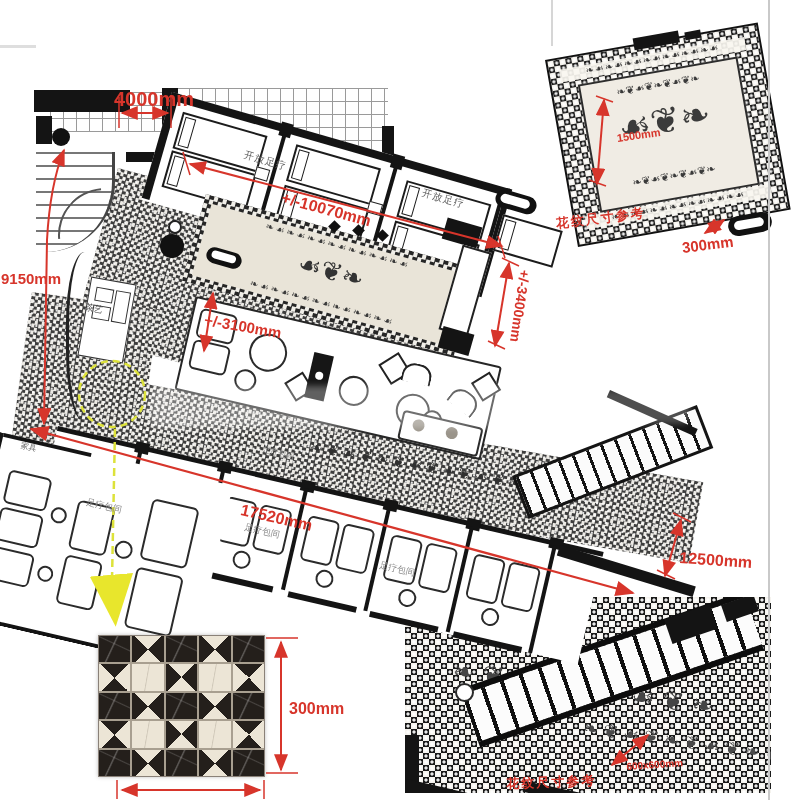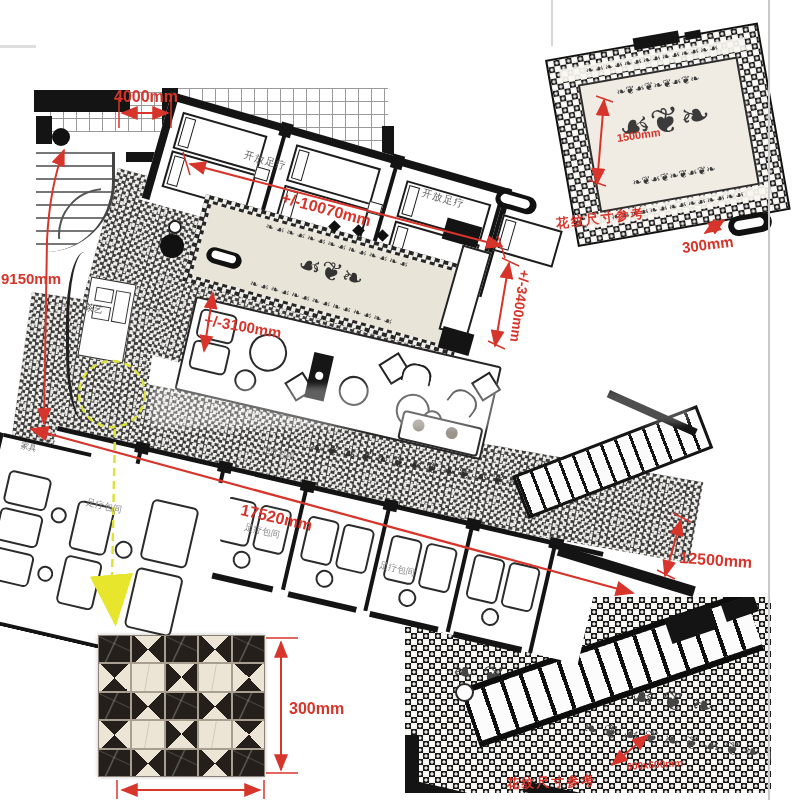--- a/index.html
+++ b/index.html
@@ -279,21 +279,21 @@
       <line x1="117" y1="780" x2="117" y2="799" stroke-width="1.5"></line>
       <line x1="264" y1="780" x2="264" y2="799" stroke-width="1.5"></line>
     </g>
     <g>
       <circle cx="112" cy="394" r="33" fill="none" stroke="#dde23a" stroke-width="2.5" stroke-dasharray="7 5"></circle>
       <line x1="115" y1="429" x2="112" y2="580" stroke="#dde23a" stroke-width="2.5" stroke-dasharray="8 5"></line>
       <line x1="112" y1="582" x2="115" y2="618" stroke="#e8e62c" stroke-width="4" marker-end="url(#ya)"></line>
     </g>
   </svg>
 
-  <div class="dim" style="left:114px;top:88px;font-size:16px;">4000mm</div>
+  <div class="dim" style="left:114px;top:88px;font-size:20px;">4000mm</div>
   <div class="dim" style="left:284px;top:189px;font-size:16px;transform:rotate(15deg);">+/-10070mm</div>
   <div class="dim" style="left:1px;top:270px;font-size:15px;">9150mm</div>
   <div class="dim" style="left:206px;top:311px;font-size:15px;transform:rotate(10deg);">+/-3100mm</div>
   <div class="dim" style="left:465px;top:298px;width:110px;text-align:center;font-size:14px;transform:rotate(98deg);transform-origin:center;">+/-3400mm</div>
   <div class="dim" style="left:243px;top:501px;font-size:16px;transform:rotate(13deg);">17520mm</div>
   <div class="dim" style="left:680px;top:549px;font-size:16px;transform:rotate(4deg);">12500mm</div>
   <div class="dim" style="left:616px;top:132px;font-size:11px;transform:rotate(-8deg);">1500mm</div>
   <div class="dim" style="left:555px;top:215px;font-size:13px;letter-spacing:2px;transform:rotate(-7deg);">花纹尺寸参考</div>
   <div class="dim" style="left:681px;top:239px;font-size:15px;transform:rotate(-7deg);">300mm</div>
   <div class="dim" style="left:626px;top:761px;font-size:10px;transform:rotate(-4deg);">600x600mm</div>

